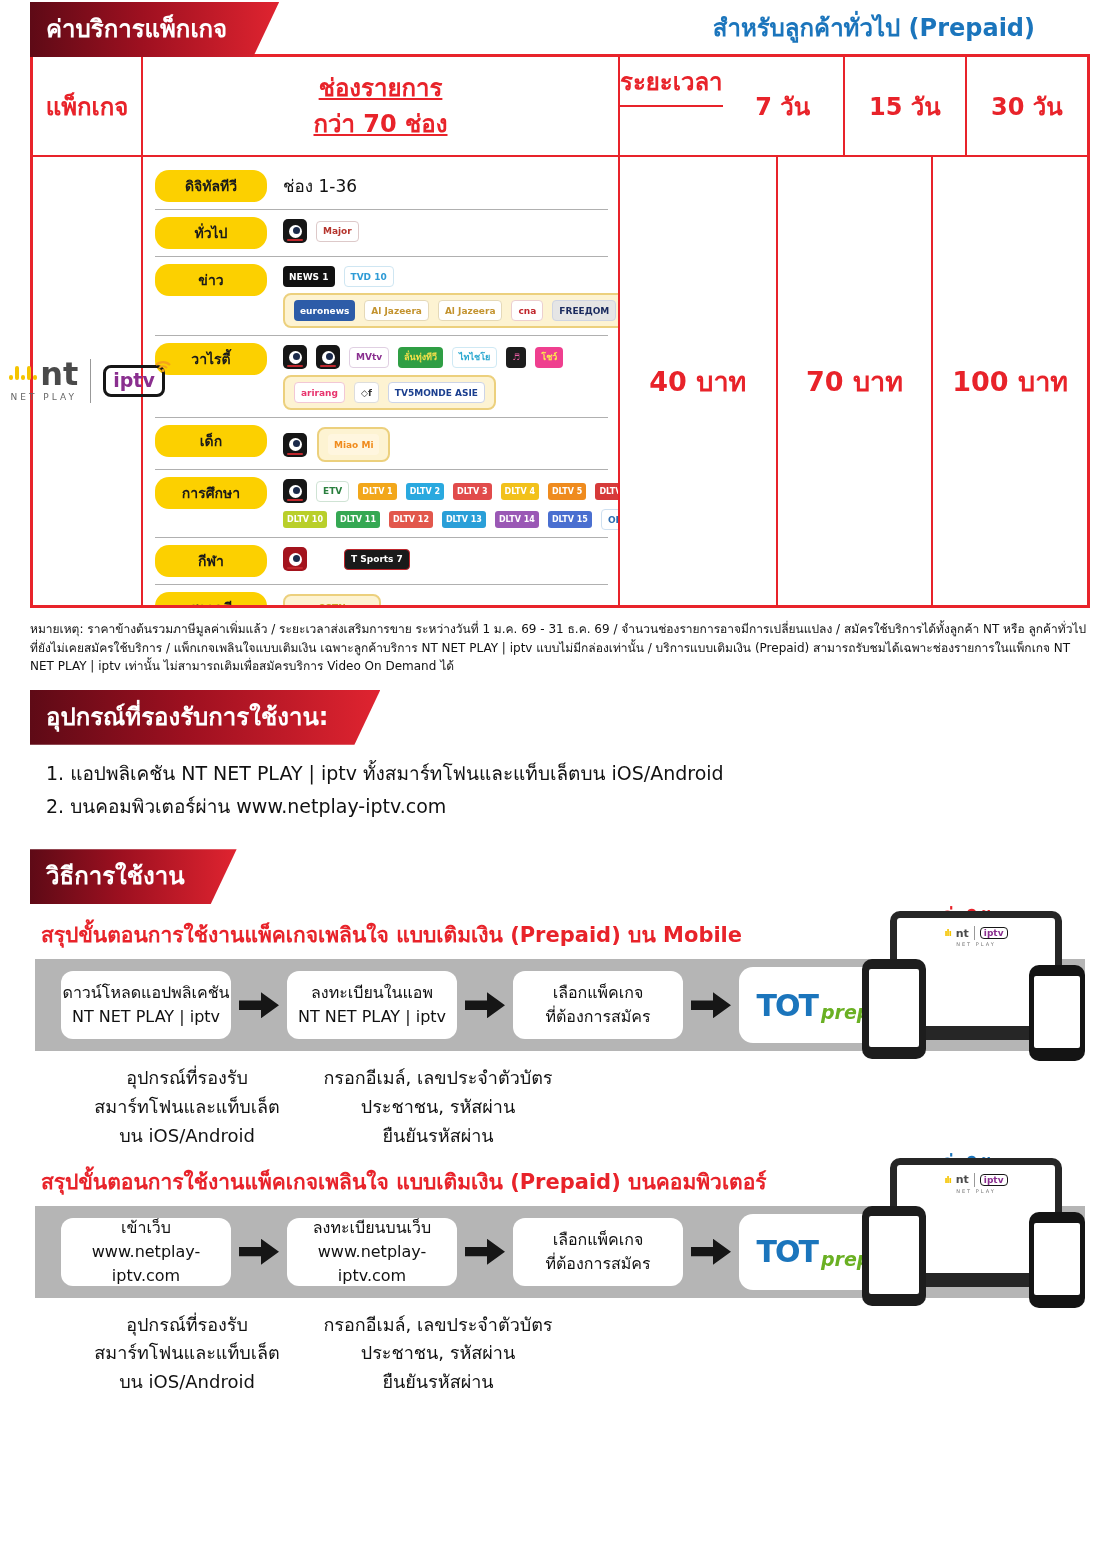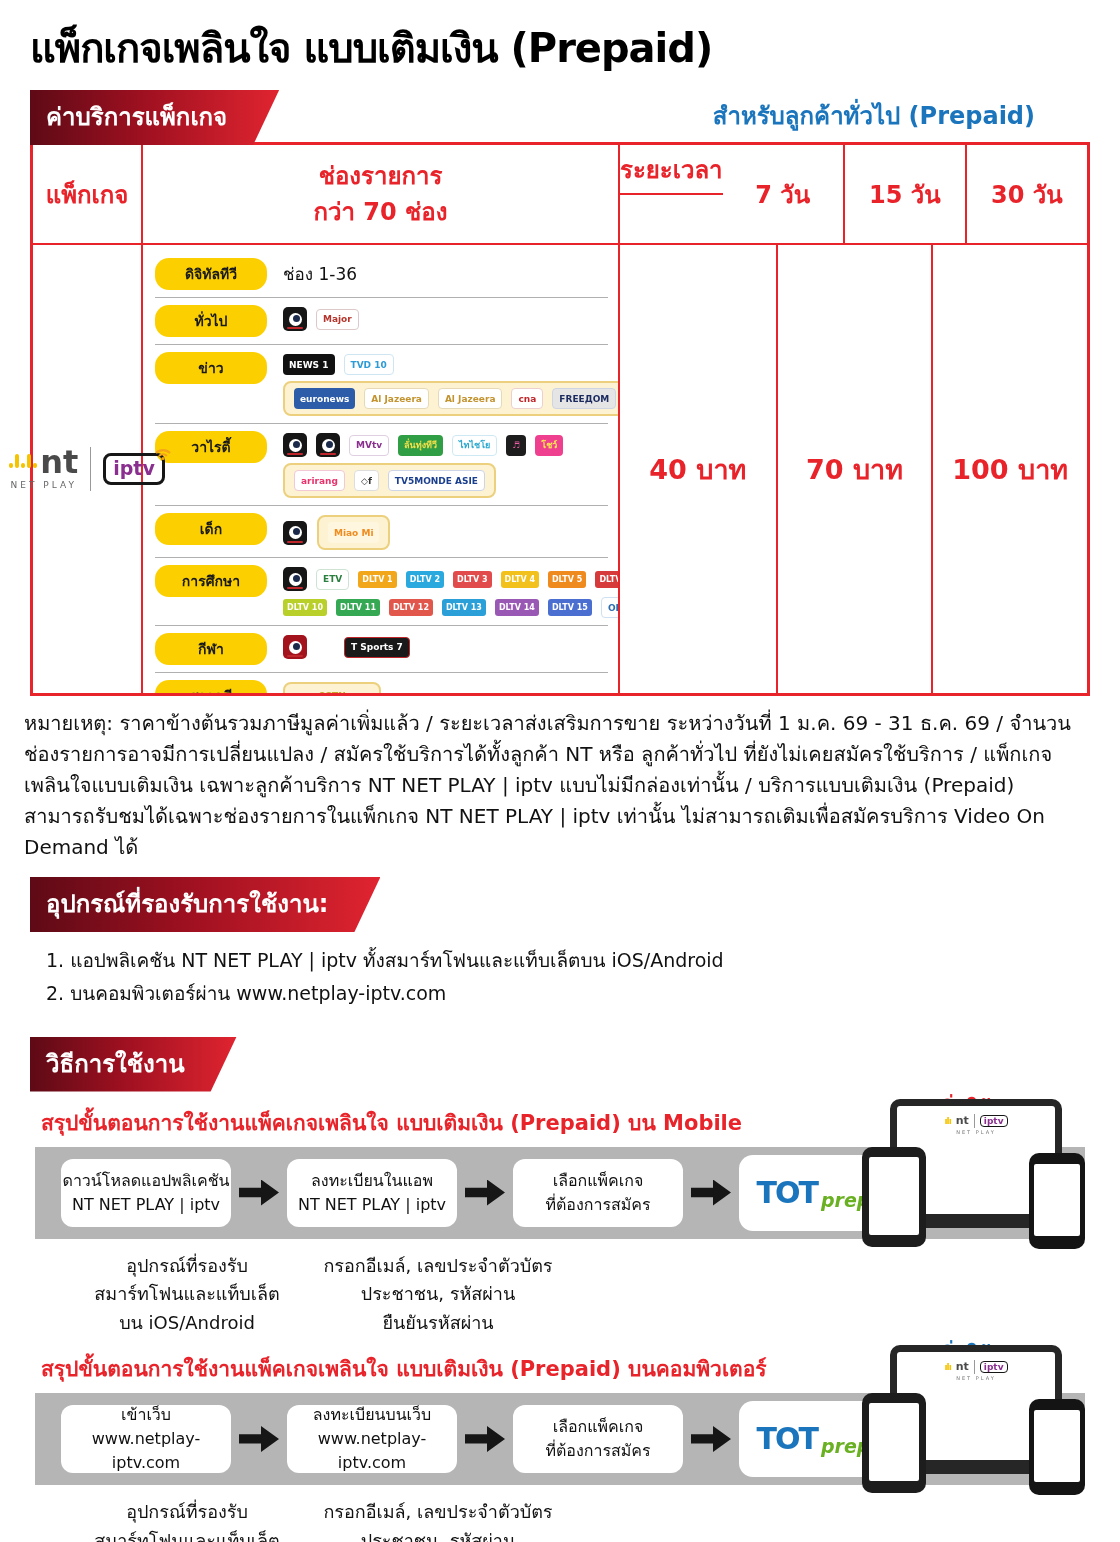--- a/index.html
+++ b/index.html
@@ -19,21 +19,21 @@
   .r-howto   { font-size:24px; margin-top:26px; }
 
   .header-row { position:relative; height:48px; margin-top:2px; }
   .customer-note { position:absolute; right:85px; top:6px; color:#1b75bc; font-size:24px; font-weight:bold; }
 
   
   .ptable { margin:4px 30px 0 30px; border:3px solid #e8232a; height:554px;
     display:grid; grid-template-columns:110px 477px 1fr 1fr 1fr; grid-template-rows:100px 1fr; }
   .hcell { color:#e8232a; font-weight:bold; font-size:24px; display:flex; align-items:center; justify-content:center; }
   .h-pkg { grid-column:1; border-right:2px solid #e8232a; border-bottom:2px solid #e8232a; }
-  .h-ch  { grid-column:2; border-right:2px solid #e8232a; border-bottom:2px solid #e8232a; flex-direction:column; line-height:1.5; }
+  .h-ch  { grid-column:2; border-right:2px solid #e8232a; border-bottom:2px solid #e8232a; flex-direction:column; line-height:1.5;text-decoration:underline; }
   .h-dur { grid-column:3 / span 3; border-bottom:2px solid #e8232a; display:flex; flex-direction:row; }
   .dur-title { height:50px; border-bottom:2px solid #e8232a; display:flex; align-items:center; justify-content:center; color:#e8232a; font-weight:bold; font-size:24px; }
   .dur-cols { flex:1; display:flex; }
   .dur-col { flex:1; display:flex; align-items:center; justify-content:center; color:#e8232a; font-weight:bold; font-size:24px; }
   .dur-col + .dur-col { border-left:2px solid #e8232a; }
   .b-pkg { grid-column:1; border-right:2px solid #e8232a; display:flex; align-items:center; justify-content:center; }
   .b-ch  { grid-column:2; border-right:2px solid #e8232a; padding:6px 10px 6px 12px; overflow:hidden; }
   .b-price { display:flex; align-items:center; justify-content:center; color:#e8232a; font-size:27px; font-weight:bold; }
   .b-price + .b-price { border-left:2px solid #e8232a; }
 
@@ -63,21 +63,21 @@
   .plain-label { font-size:17px; color:#111; }
   .chip { display:inline-flex; align-items:center; justify-content:center; height:21px; padding:0 6px; border-radius:4px; font-size:9px; font-weight:bold; white-space:nowrap; }
   .chip.small { height:17px; font-size:8px; padding:0 4px; border-radius:3px; }
   .chip.two { white-space:normal; width:76px; line-height:1.15; text-align:center; height:auto; padding:2px 4px; }
   .eyechip { width:24px; height:24px; padding:0; background:#161616; border-radius:5px; position:relative; }
   .eyechip::after { content:''; position:absolute; bottom:2px; left:4px; right:4px; height:2px; background:#c0272d; border-radius:1px; }
   .eyeball { width:13px; height:13px; background:#fff; border-radius:50%; position:relative; }
   .eyeball::after { content:''; position:absolute; left:4px; top:2px; width:7px; height:7px; background:#1b2a4a; border-radius:50%; }
 
   
-  .note { margin:12px 30px 0 24px; font-size:20px; line-height:1.55; color:#111; }
+  .note { margin:12px 30px 0 30px; font-size:12px; line-height:1.55; color:#111; }
 
   .device-list { margin:12px 0 0 46px; font-size:19px; color:#111; line-height:1.75; }
 
   
   .flow { position:relative; margin:14px 35px 0 35px; }
   .flow-title { color:#e8232a; font-size:21px; font-weight:bold; margin:0 0 8px 6px; width:800px; }
   .start-label { position:absolute; right:60px; top:-14px; font-size:20px; font-weight:bold; }
   .band { position:relative; background:#b5b5b5; height:92px; display:flex; align-items:center; padding:0 205px 0 26px; }
   .step-box { background:#fff; border-radius:12px; width:170px; height:68px; display:flex; align-items:center; justify-content:center; text-align:center; font-size:16px; line-height:1.5; color:#111; white-space:pre-line; flex-shrink:0; }
   .arrow { width:40px; height:26px; background:#161616; clip-path:polygon(0 32%,55% 32%,55% 0,100% 50%,55% 100%,55% 68%,0 68%); margin:0 8px; flex-shrink:0; }
@@ -102,21 +102,20 @@
 
   .captions { display:flex; margin:13px 0 0 52px; gap:26px; }
   .caption { font-size:18px; color:#111; text-align:center; line-height:1.6; white-space:pre-line; }
   .caption.c1 { width:200px; } .caption.c2 { width:250px; }
 </style>
 </head>
 <body>
 
 <div class="page">
 
-  <h1 class="main-title">แพ็กเกจเพลินใจ แบบเติมเงิน (Prepaid)</h1>
 
   <div class="header-row">
     <div class="ribbon r-pricing">ค่าบริการแพ็กเกจ</div>
     <div class="customer-note">สำหรับลูกค้าทั่วไป (Prepaid)</div>
   </div>
 
   <div class="ptable">
     <div class="hcell h-pkg">แพ็กเกจ</div>
     <div class="hcell h-ch">
       <span>ช่องรายการ</span>

